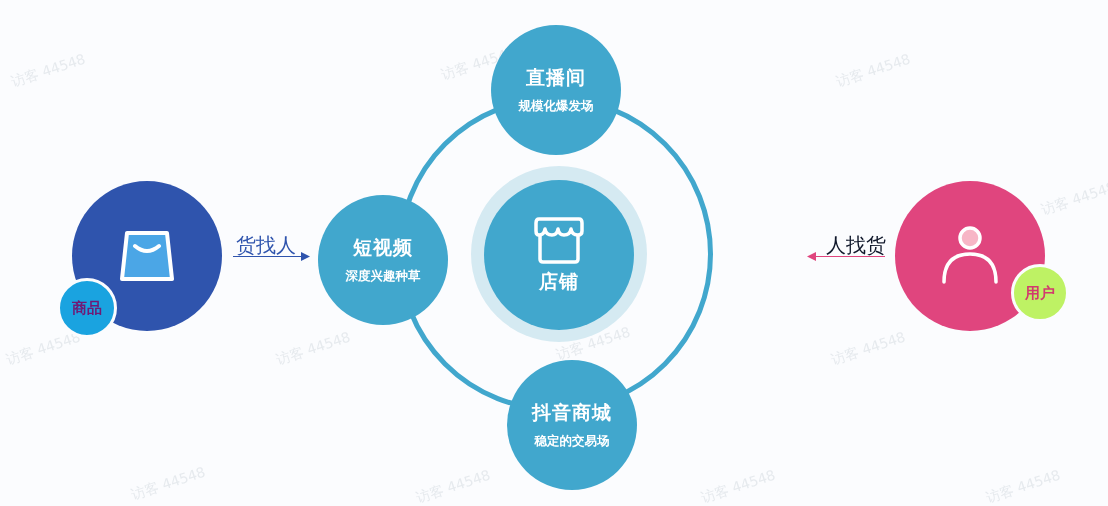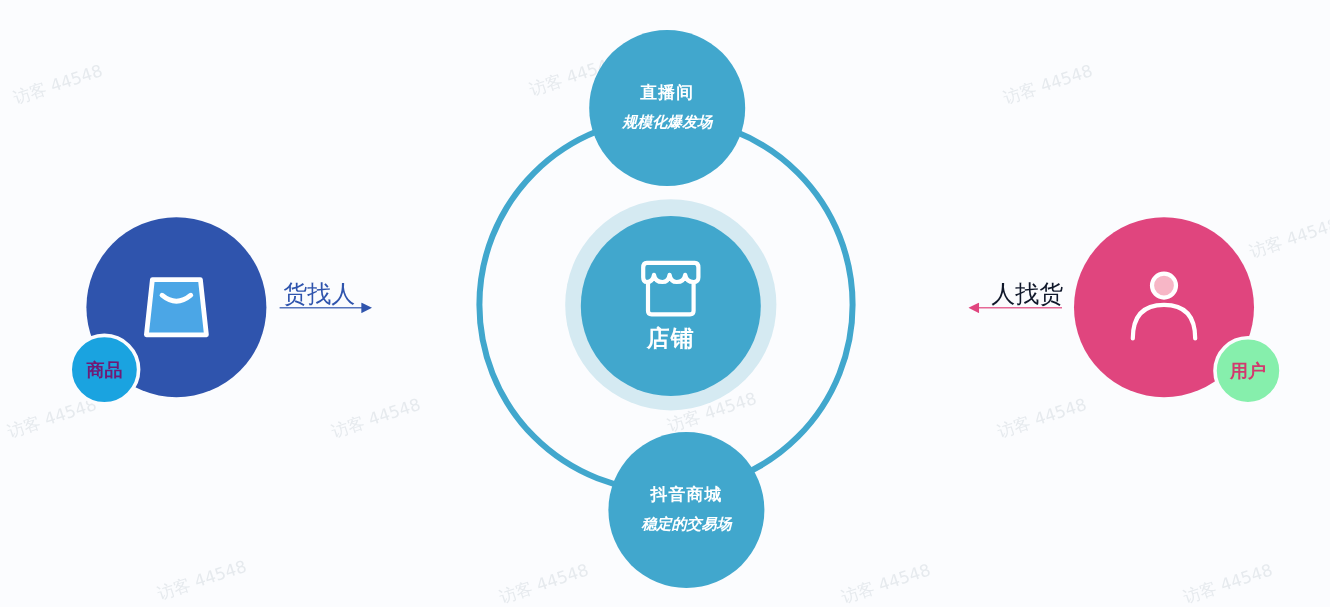--- a/index.html
+++ b/index.html
@@ -20,22 +20,22 @@
   }
   .halo {
     position: absolute; left: 471px; top: 166px; width: 176px; height: 176px;
     border-radius: 50%; background: #d5eaf2;
   }
   .node {
     position: absolute; border-radius: 50%; background: #41a7cd;
     display: flex; flex-direction: column; align-items: center; justify-content: center;
     color: #fff; text-align: center;
   }
-  .node .t { font-size: 14px; font-weight: bold; letter-spacing: 1px; }
-  .node .s { font-size: 12.5px; font-weight: bold; margin-top: 7px; font-style: italic; }
+  .node .t { font-size: 19px; font-weight: bold; letter-spacing: 1px; }
+  .node .s { font-size: 12.5px; font-weight: bold; margin-top: 7px; }
   .center { left: 484px; top: 180px; width: 150px; height: 150px; background: #41a7cd; }
   .center .t { margin-top: 4px; font-size: 19px; }
   .big {
     position: absolute; border-radius: 50%;
     display: flex; align-items: center; justify-content: center;
   }
   .badge {
     position: absolute; border-radius: 50%;
     display: flex; align-items: center; justify-content: center;
     font-size: 15px; font-weight: bold;
@@ -70,20 +70,24 @@
       <path d="M7 21 V44 Q7 47 10 47 H42 Q45 47 45 44 V21" fill="none" stroke="#fff" stroke-width="3.5" stroke-linecap="round"></path>
     </svg>
     <div class="t">店铺</div>
   </div>
 
   <div class="node" style="left:491px;top:25px;width:130px;height:130px">
     <div class="t">直播间</div>
     <div class="s">规模化爆发场</div>
   </div>
 
+  <div class="node" style="left:318px;top:195px;width:130px;height:130px">
+    <div class="t">短视频</div>
+    <div class="s">深度兴趣种草</div>
+  </div>
 
 
   <div class="node" style="left:507px;top:360px;width:130px;height:130px">
     <div class="t">抖音商城</div>
     <div class="s">稳定的交易场</div>
   </div>
 
   <div class="big" style="left:72px;top:181px;width:150px;height:150px;background:#2f54ad">
     <svg width="56" height="52" viewBox="0 0 56 52">
       <path d="M8 3 H48 L53 49 H3 Z" fill="#4ba6e6" stroke="#fff" stroke-width="4" stroke-linejoin="round"></path>
@@ -103,15 +107,15 @@
   <svg style="position:absolute;left:807px;top:252px" width="9" height="9" viewBox="0 0 9 9">
     <path d="M9 0 L0 4.5 L9 9 Z" fill="#e0457e"></path>
   </svg>
 
   <div class="big" style="left:895px;top:181px;width:150px;height:150px;background:#e0457e">
     <svg width="64" height="64" viewBox="0 0 64 64">
       <circle cx="32" cy="14" r="10" fill="#f7b6c6" stroke="#fff" stroke-width="3.5"></circle>
       <path d="M6 58 Q6 30 32 30 Q58 30 58 58" fill="none" stroke="#fff" stroke-width="3.5" stroke-linecap="round"></path>
     </svg>
   </div>
-  <div class="badge" style="left:1011px;top:280px;width:52px;height:52px;background:#86efac;color:#d23a6e;border:3px solid #fbfcfe">用户</div>
+  <div class="badge" style="left:1011px;top:264px;width:52px;height:52px;background:#bef264;color:#d23a6e;border:3px solid #fbfcfe">用户</div>
 
 </div>
 
 </body></html>

